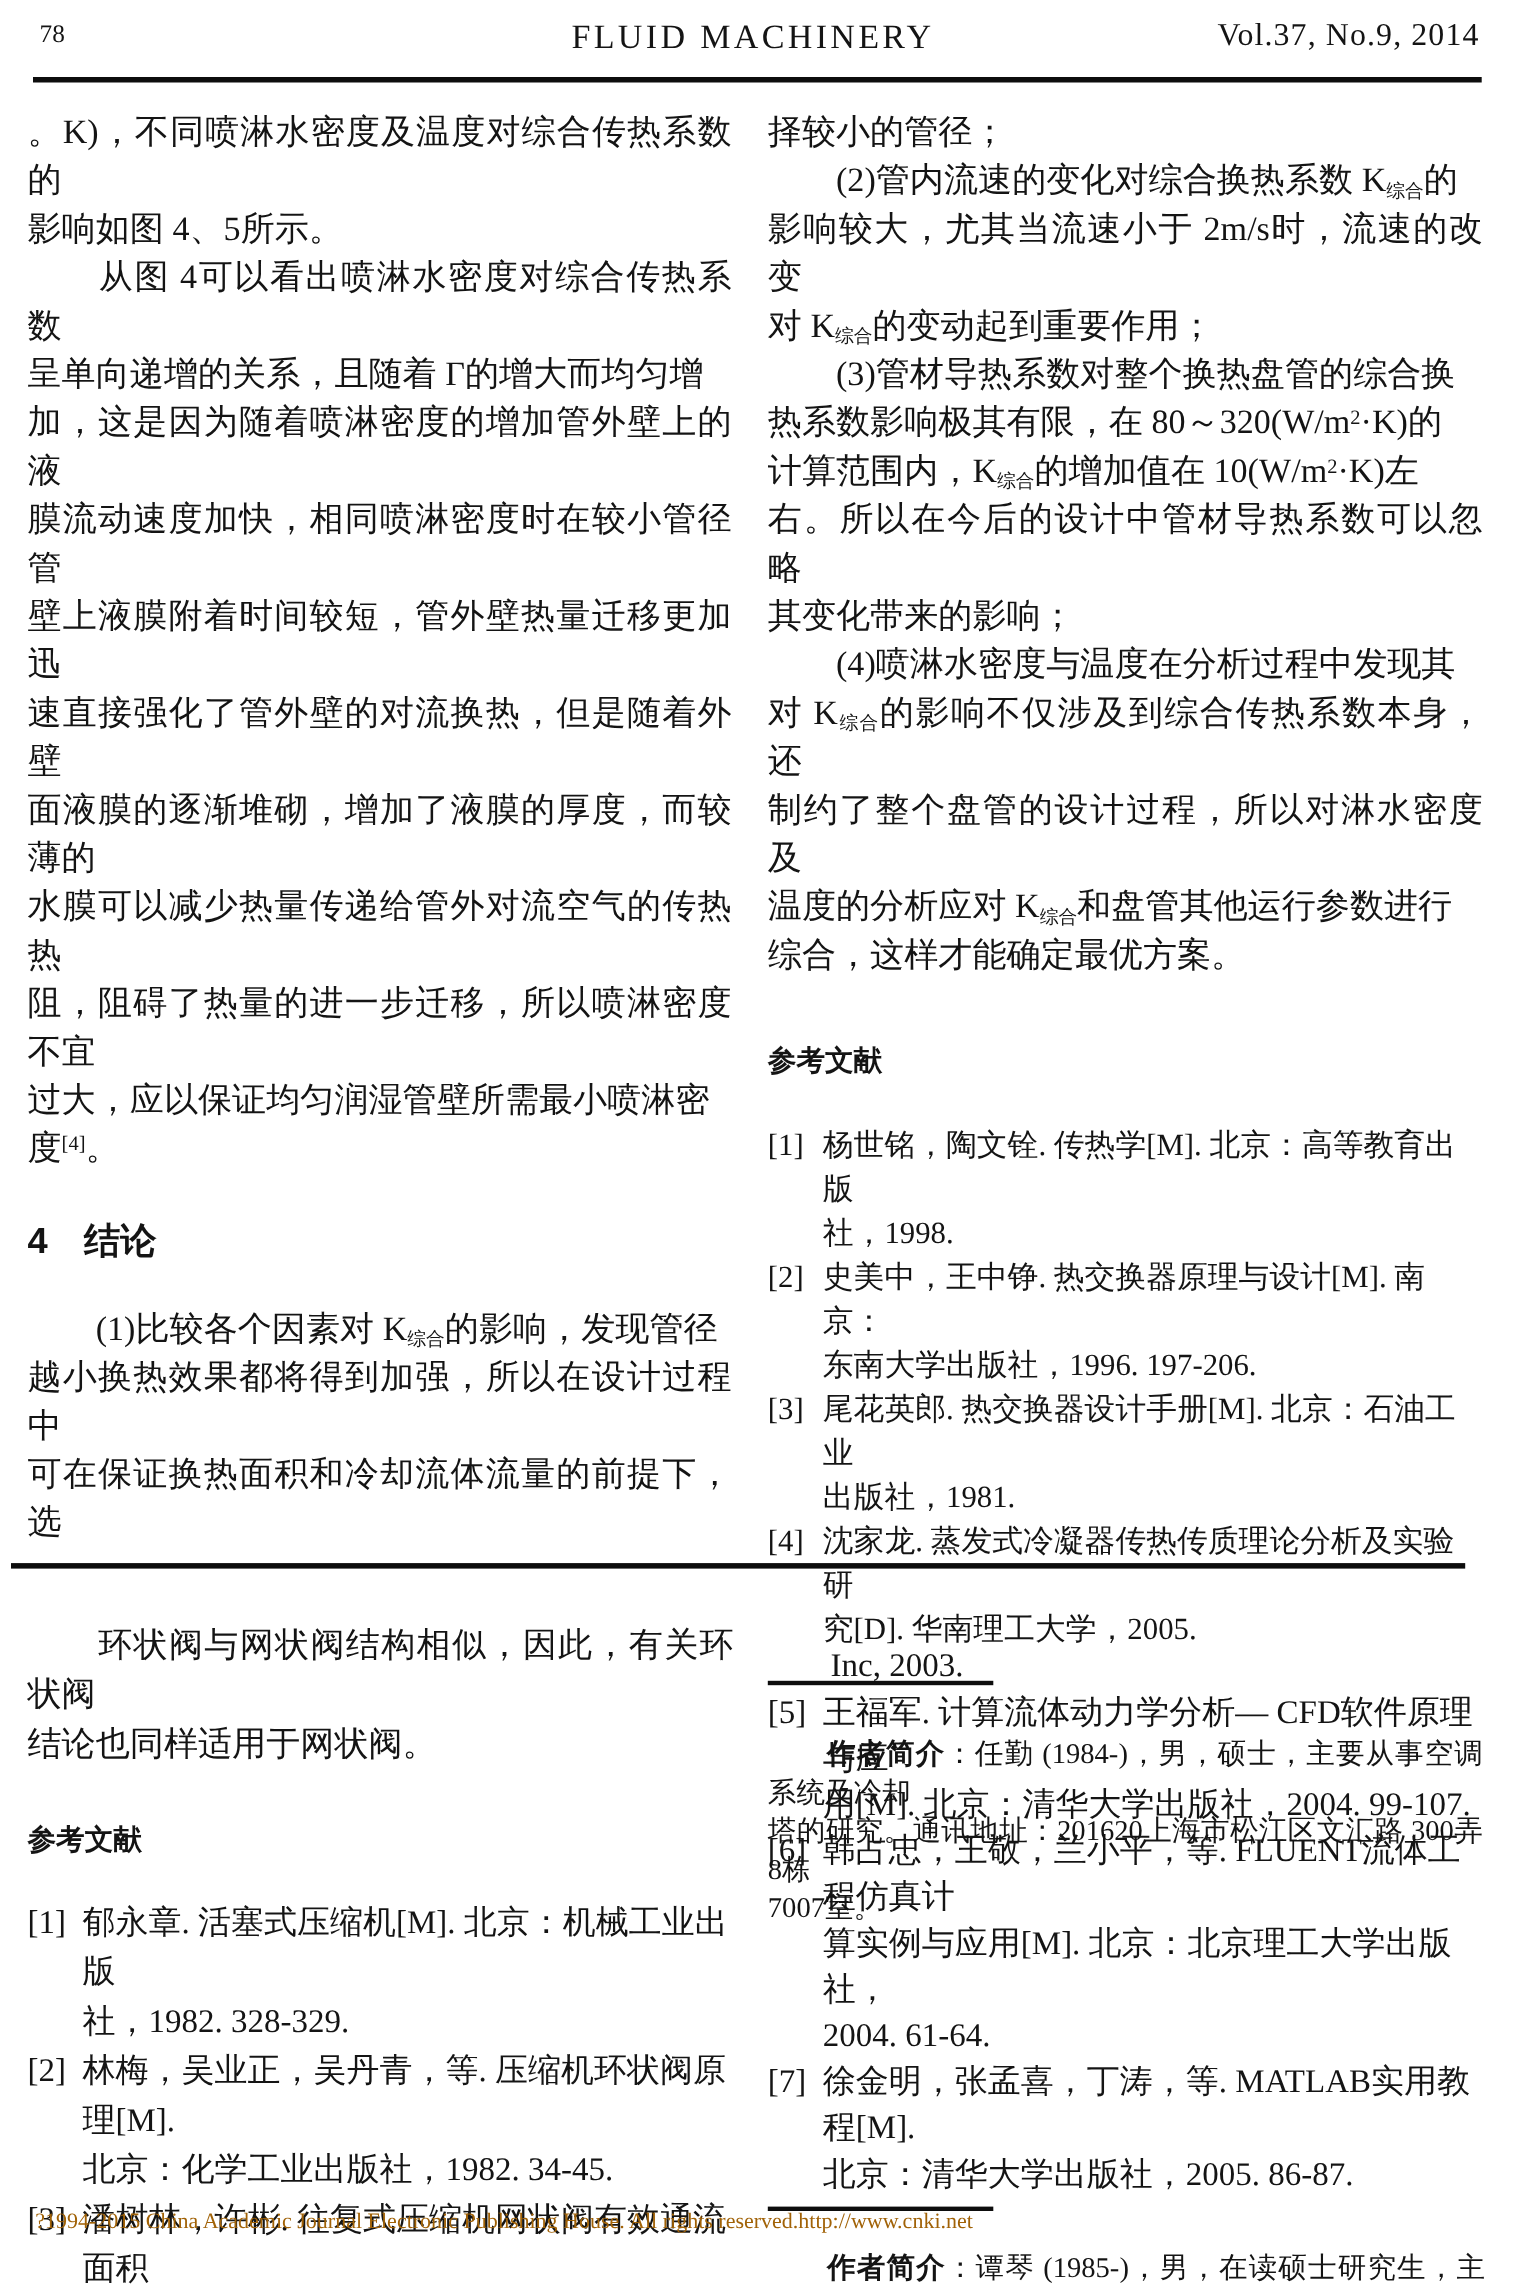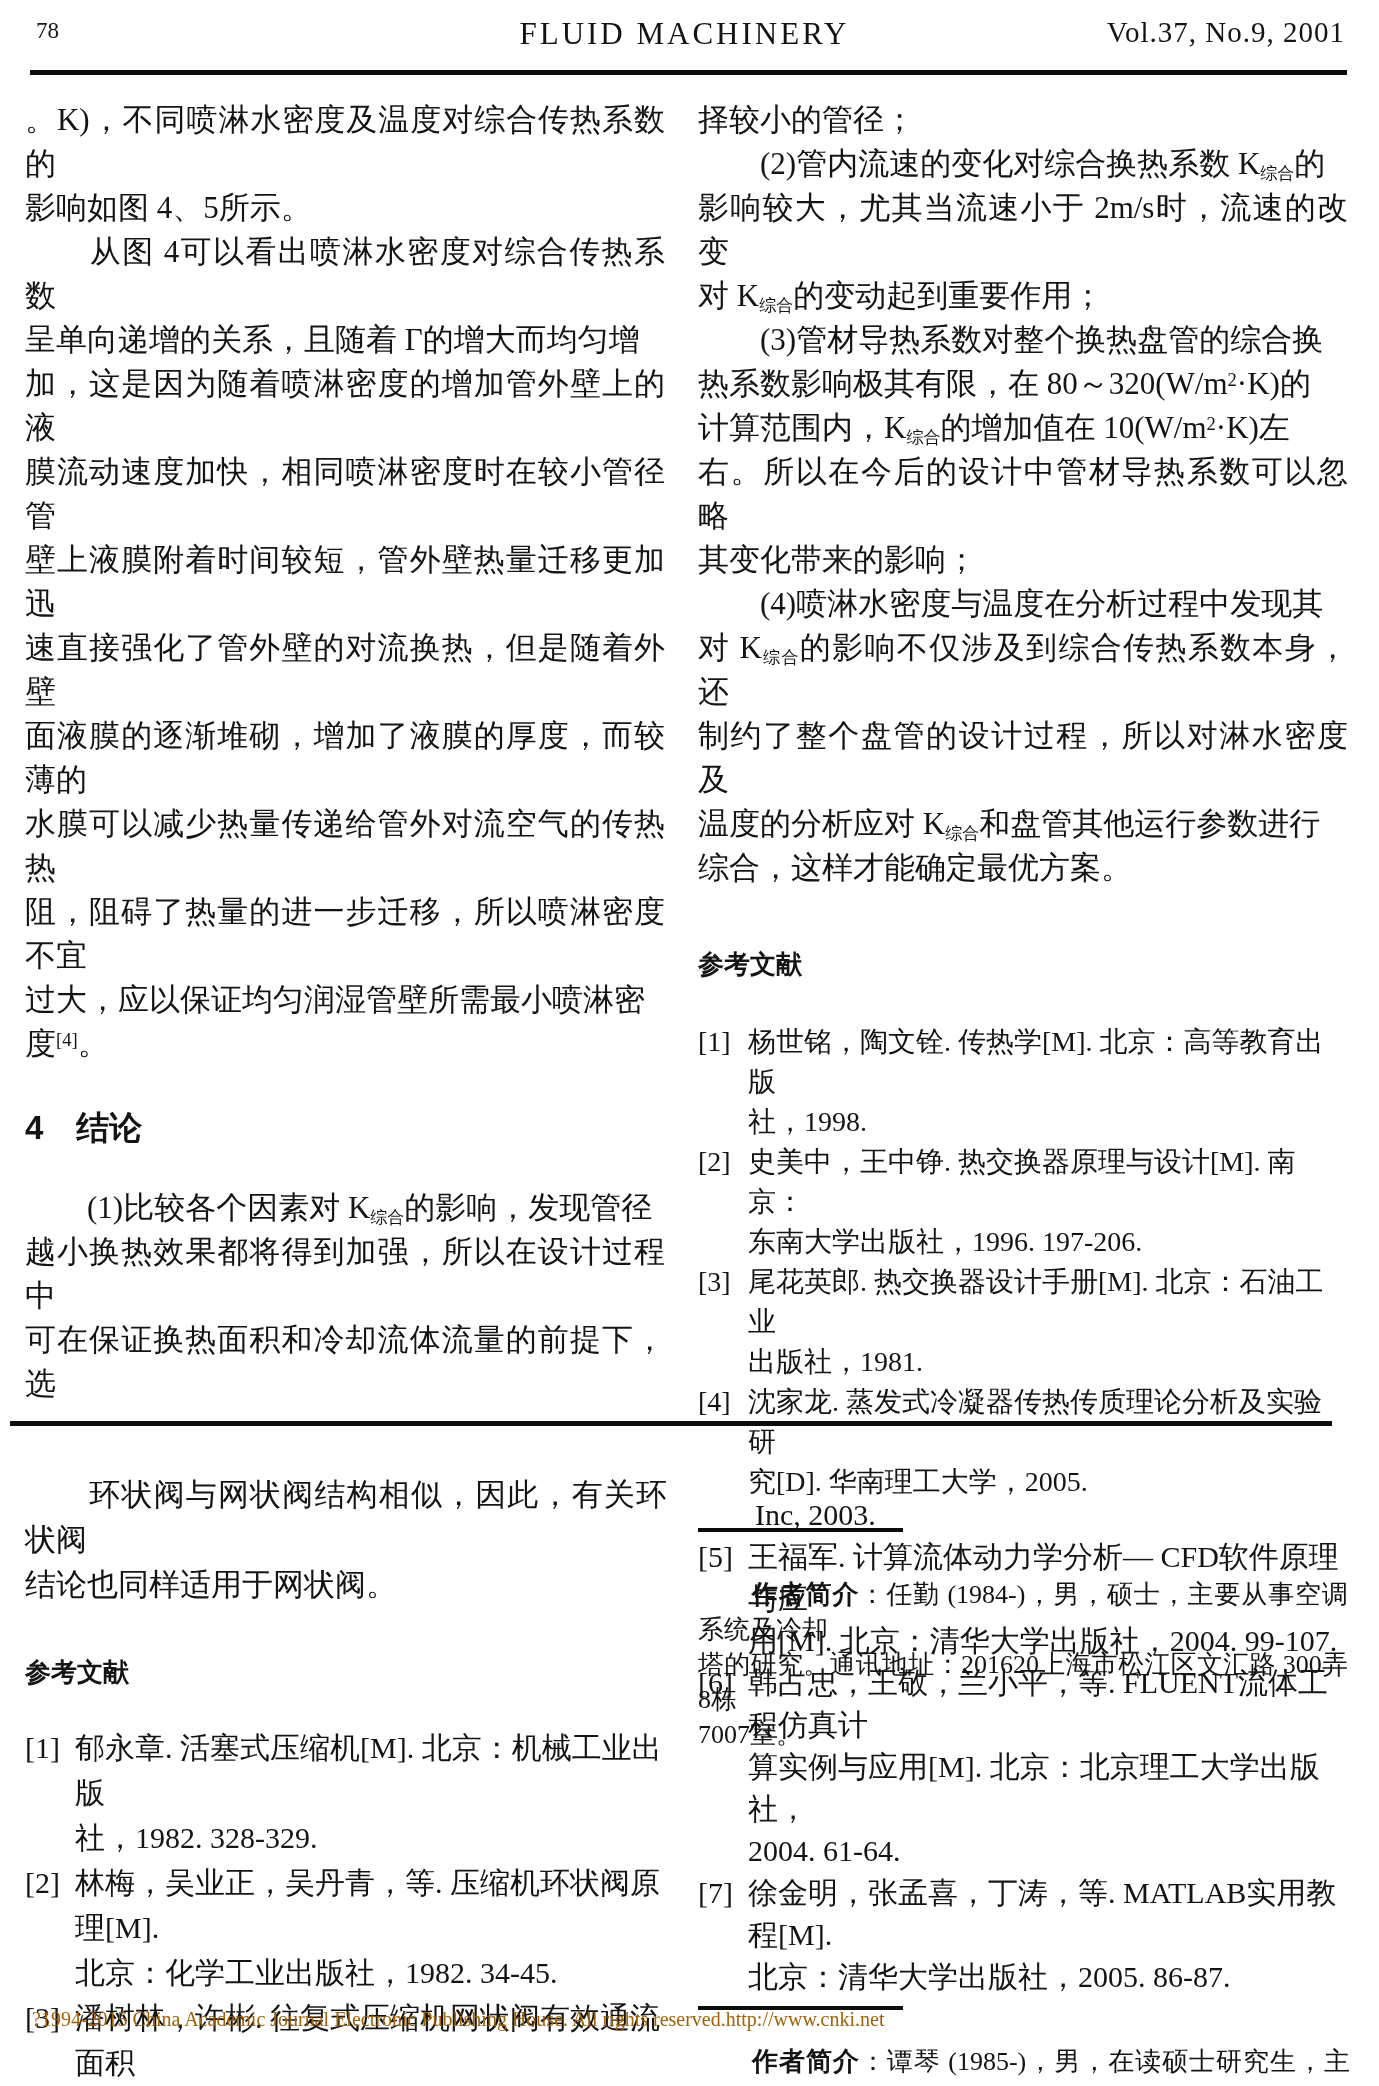--- a/index.html
+++ b/index.html
@@ -65,21 +65,21 @@
     display:flex;
     color:#a16207;font-size:20px;}
 </style>
 </head>
 <body>
 
 <div class="page">
 
   <div class="page-num">78</div>
   <div class="journal-title">FLUID MACHINERY</div>
-  <div class="issue-info">Vol.37, No.9, 2001</div>
+  <div class="issue-info">Vol.37, No.9, 2014</div>
   <div class="rule top-rule"></div>
 
   <section class="col left-top">
     <p class="body">。K)，不同喷淋水密度及温度对综合传热系数的
 影响如图 4、5所示。</p>
     <p class="body">　　从图 4可以看出喷淋水密度对综合传热系数
 呈单向递增的关系，且随着 Γ的增大而均匀增
 加，这是因为随着喷淋密度的增加管外壁上的液
 膜流动速度加快，相同喷淋密度时在较小管径管
 壁上液膜附着时间较短，管外壁热量迁移更加迅

